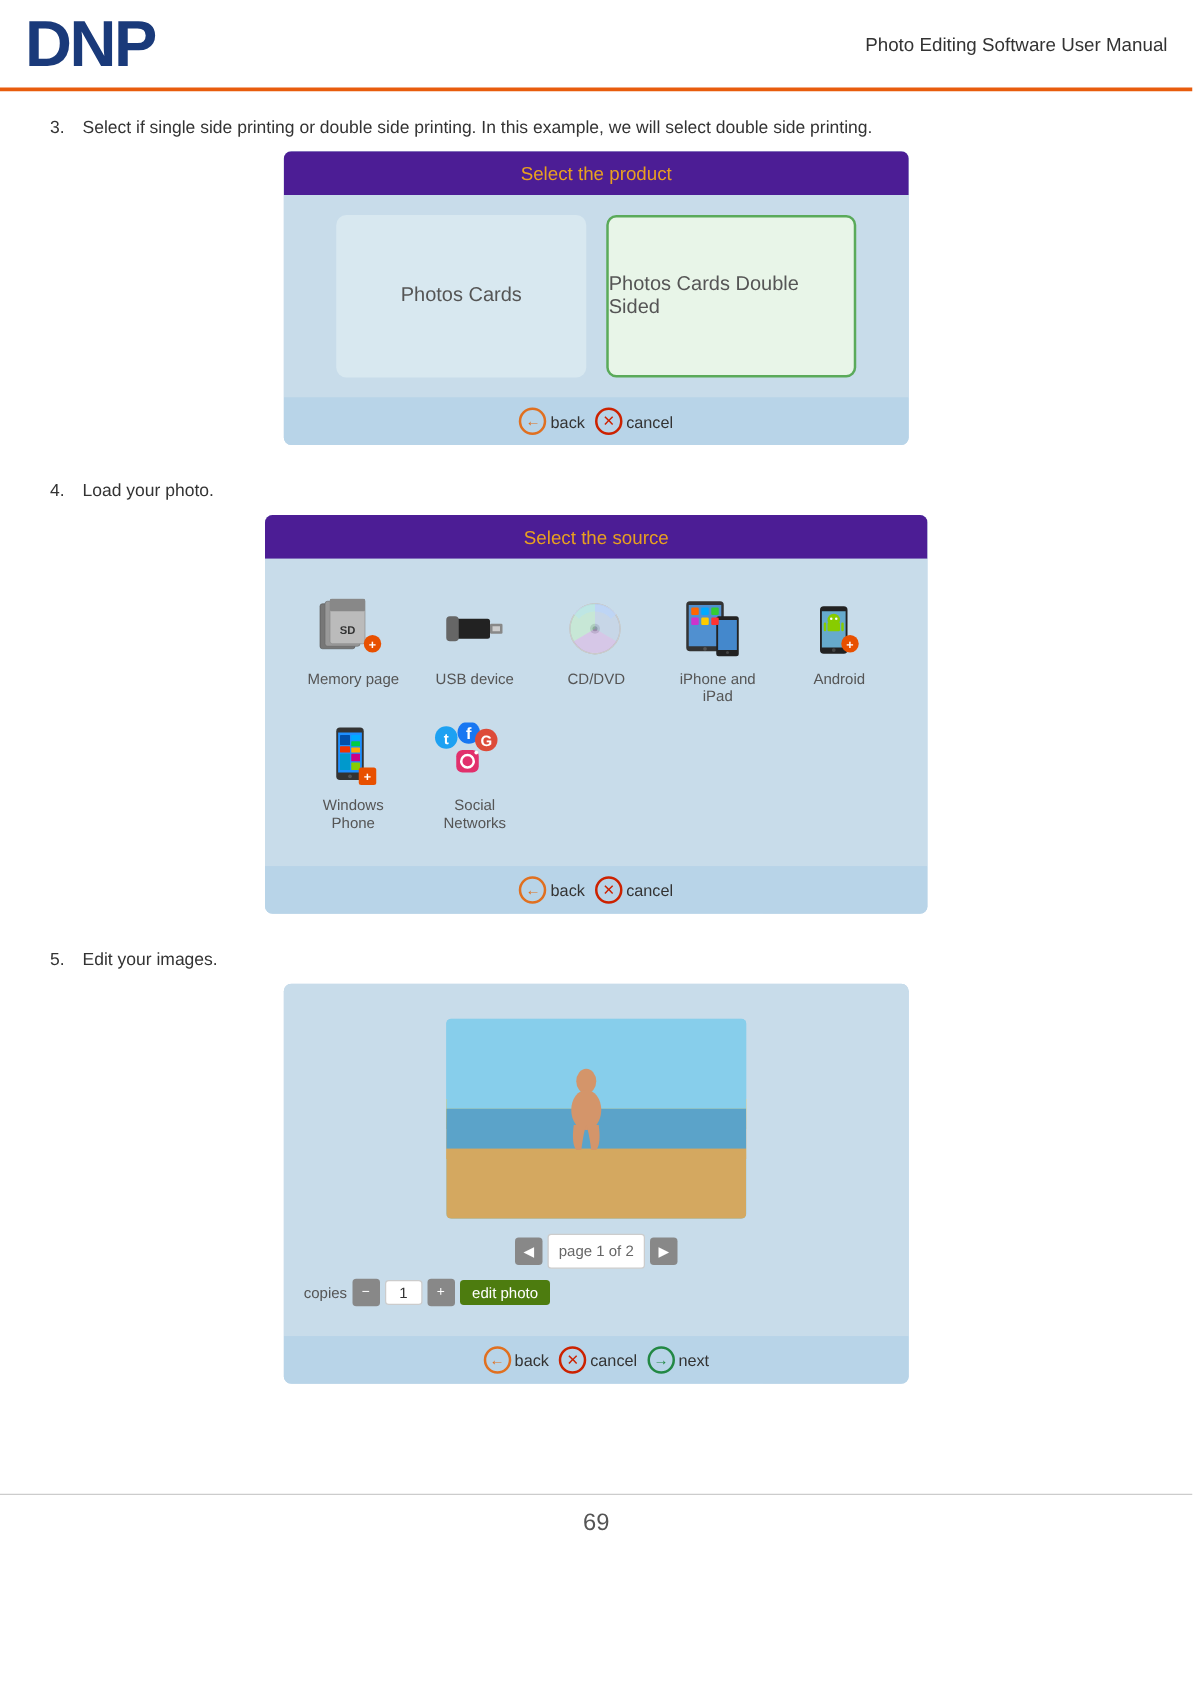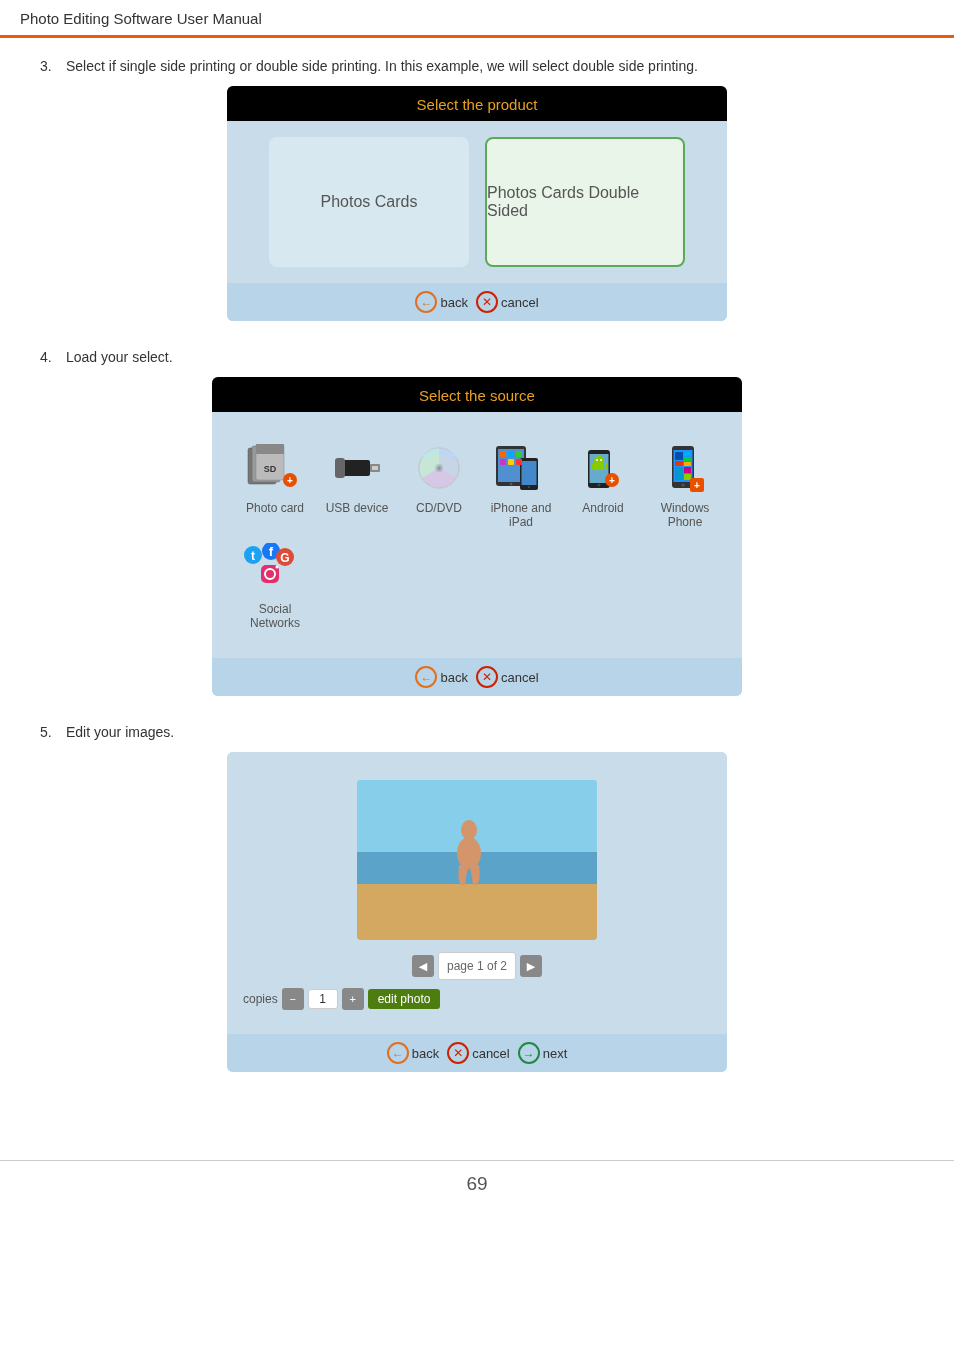--- a/index.html
+++ b/index.html
@@ -61,21 +61,21 @@
       border-radius: 6px;
       margin: 0 auto;
       width: 500px;
       overflow: hidden;
     }
     .dialog-title {
       text-align: center;
       color: #e8a020;
       font-size: 15px;
       padding: 10px 0 8px 0;
-      background: #000000;
+      background: #4c1d95;
     }
     .dialog-body {
       background: #c8dcea;
       padding: 16px;
     }
     .dialog-footer {
       background: #b8d4e8;
       padding: 8px;
       text-align: center;
       display: flex;
@@ -106,21 +106,21 @@
       border: 2px solid #5aaa5a;
       background: #e8f5e8;
     }
 
     
     .source-dialog {
       width: 530px;
     }
     .source-grid {
       display: grid;
-      grid-template-columns: repeat(6, 1fr);
+      grid-template-columns: repeat(5, 1fr);
       gap: 12px;
       padding: 12px;
     }
     .source-item {
       display: flex;
       flex-direction: column;
       align-items: center;
       gap: 6px;
       cursor: pointer;
     }
@@ -264,20 +264,21 @@
       padding: 12px;
       font-size: 19px;
       color: #555;
       margin-top: 40px;
     }
   </style>
 </head>
 <body>
 
 <div class="header">
+  <div class="logo">DNP</div>
   <div class="header-title">Photo Editing Software User Manual</div>
 </div>
 
 <div class="content">
 
   <div class="step">
     <div class="step-text">
       <span class="step-number">3.</span>
       <span>Select if single side printing or double side printing. In this example, we will select double side printing.</span>
     </div>
@@ -303,21 +304,21 @@
           <span class="circle-btn red">✕</span>
           <span>cancel</span>
         </span>
       </div>
     </div>
   </div>
 
   <div class="step">
     <div class="step-text">
       <span class="step-number">4.</span>
-      <span>Load your select.</span>
+      <span>Load your photo.</span>
     </div>
 
     <div class="dialog source-dialog">
       <div class="dialog-title">Select the source</div>
       <div class="dialog-body">
         <div class="source-grid">
 
           <div class="source-item">
             <div class="source-icon">
               <svg width="58" height="48" viewBox="0 0 58 48">
@@ -325,21 +326,21 @@
                 <rect x="2" y="4" width="28" height="36" rx="2" fill="#777" stroke="#555" stroke-width="0.5"></rect>
                 <rect x="6" y="2" width="28" height="36" rx="2" fill="#999" stroke="#666" stroke-width="0.5"></rect>
                 <rect x="10" y="0" width="28" height="36" rx="2" fill="#bbb" stroke="#888" stroke-width="0.5"></rect>
                 <rect x="10" y="0" width="28" height="10" rx="1" fill="#888"></rect>
                 <text x="24" y="28" text-anchor="middle" font-size="9" fill="#333" font-weight="bold">SD</text>
 
                 <circle cx="44" cy="36" r="7" fill="#e85000"></circle>
                 <text x="44" y="40" text-anchor="middle" font-size="10" fill="white" font-weight="bold">+</text>
               </svg>
             </div>
-            <span class="source-label">Photo card</span>
+            <span class="source-label">Memory page</span>
           </div>
 
           <div class="source-item">
             <div class="source-icon">
               <svg width="55" height="48" viewBox="0 0 55 48">
 
                 <rect x="10" y="16" width="30" height="16" rx="2" fill="#222"></rect>
                 <rect x="40" y="20" width="10" height="8" rx="1" fill="#888"></rect>
                 <rect x="42" y="22" width="6" height="4" fill="#ccc"></rect>
 

